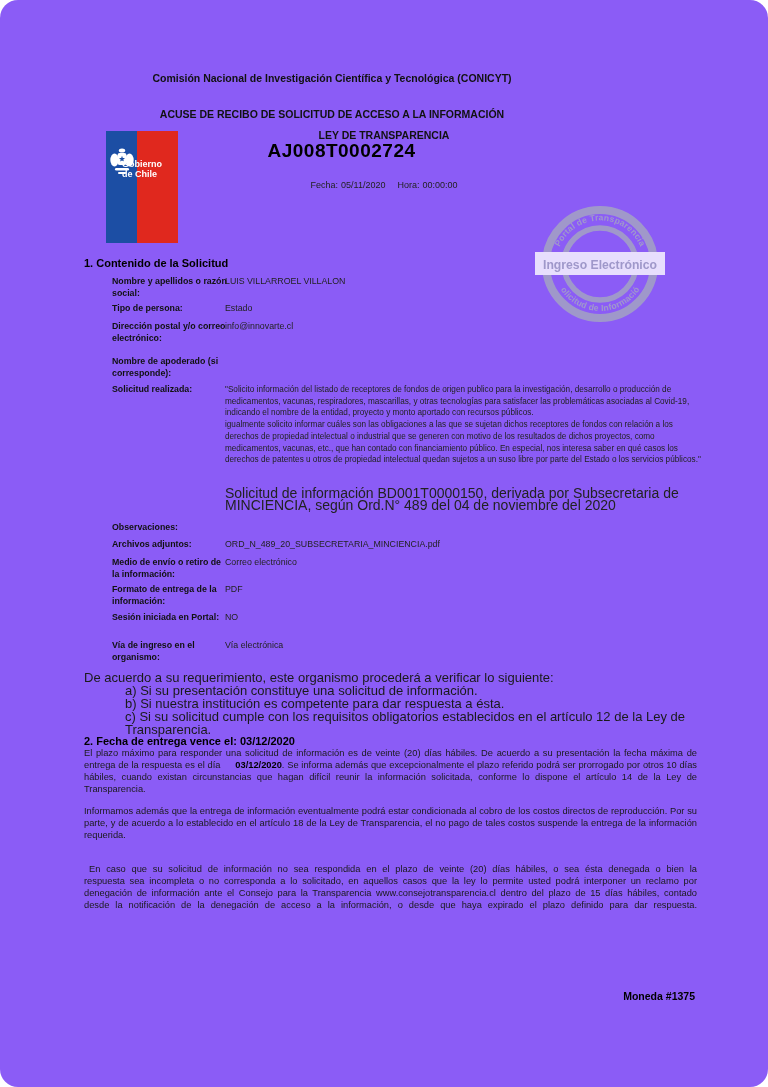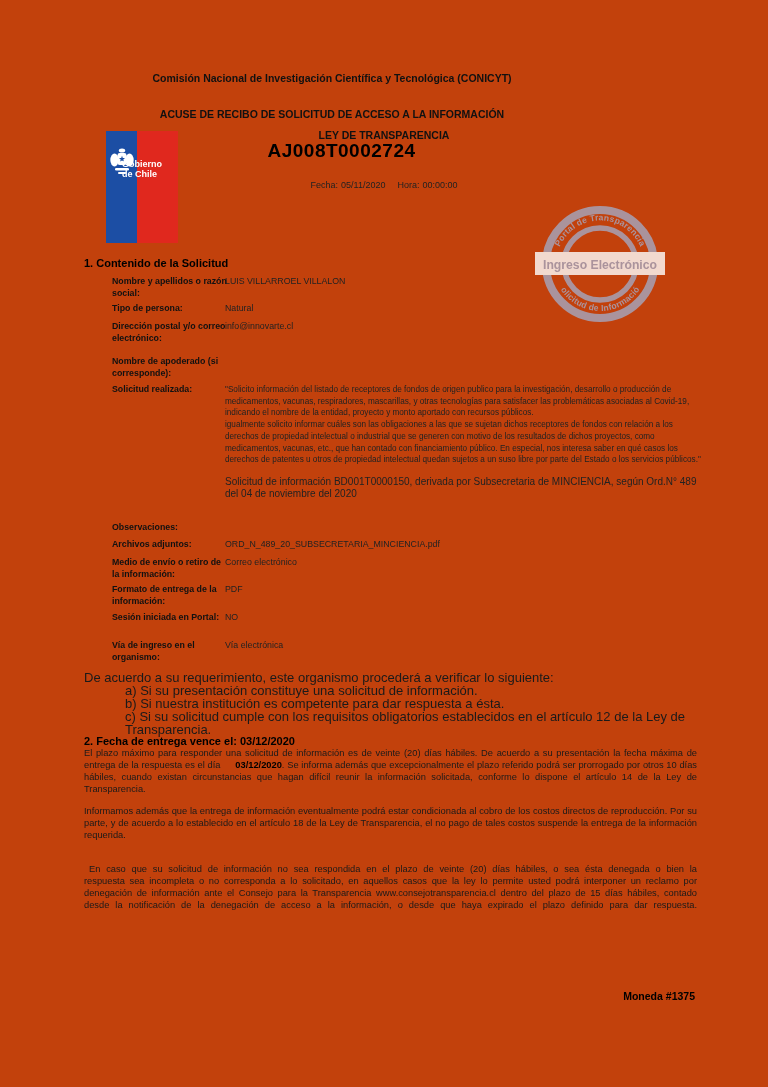--- a/index.html
+++ b/index.html
@@ -1,18 +1,18 @@
 <!DOCTYPE html>
 <html><head>
 <meta charset="utf-8">
 <style>
   html,body{margin:0;padding:0;background:#ffffff;}
   .page{
-    position:relative;width:768px;height:1087px;background:#c2410c;
-    font-family:"Liberation Sans", sans-serif;color:#1c1c1c;overflow:hidden;
+    position:relative;width:768px;height:1087px;background:#8b5cf6;
+    font-family:"Liberation Sans", sans-serif;color:#1c1c1c;overflow:hidden;border-radius:18px;
   }
   .abs{position:absolute;}
   
   .inst-title{top:72px;left:0;width:664px;text-align:center;font-size:10.5px;font-weight:bold;color:#111;}
   .acuse{top:108px;left:0;width:664px;text-align:center;font-size:10.5px;font-weight:bold;color:#111;}
   .ley{top:129px;left:0;width:768px;text-align:center;font-size:10.5px;font-weight:bold;color:#111;}
   .folio{top:140px;left:0;width:683px;text-align:center;font-size:19px;font-weight:bold;color:#000;letter-spacing:.5px;}
   .fecha{top:180px;left:0;width:768px;text-align:center;font-size:9px;color:#222;}
   .fecha .gap{display:inline-block;width:12px;}
   .fecha .sp{display:inline-block;width:3px;}
@@ -25,21 +25,21 @@
   
   .stamp{top:199px;left:535px;width:130px;height:130px;opacity:.8;}
   
   .s1-heading{top:257px;left:84px;font-size:11px;font-weight:bold;color:#000;}
   .row{left:0;width:768px;}
   .flabel{position:absolute;left:112px;width:118px;font-size:8.8px;font-weight:bold;line-height:11.5px;color:#111;}
   .fvalue{position:absolute;left:225px;width:483px;font-size:8.8px;line-height:11.5px;color:#222;}
   .r0{top:276px}.r1{top:303px}.r2{top:321px}.r3{top:356px}.r4{top:384px}
   .r5{top:522px}.r6{top:539px}.r7{top:557px}.r8{top:584px}.r9{top:612px}.r10{top:640px}
   .quote{font-size:8.2px;line-height:11.7px;white-space:pre-line;}
-  .note{font-size:10px;line-height:11.7px;margin-top:10px;}
+  .note{font-size:14px;line-height:11.7px;margin-top:22px;}
   
   .verify{top:671px;left:84px;width:616px;font-size:13px;line-height:13px;color:#1a1a1a;}
   .verify .item{padding-left:41px;}
   
   .s2-heading{top:735px;left:84px;font-size:11px;font-weight:bold;color:#000;}
   .para{left:84px;width:613px;font-size:9.3px;line-height:11.9px;text-align:justify;color:#1a1a1a;}
   .p1{top:748px}
   .p2{top:806px}
   .p3{top:864px;text-align-last:justify;text-indent:5px;word-spacing:1.5px;}
   
@@ -95,21 +95,21 @@
   </svg>
 
   <div class="abs s1-heading">1. Contenido de la Solicitud</div>
 
   <div class="abs row r0">
     <div class="flabel">Nombre y apellidos o razón social:</div>
     <div class="fvalue">LUIS VILLARROEL VILLALON</div>
   </div>
   <div class="abs row r1">
     <div class="flabel">Tipo de persona:</div>
-    <div class="fvalue">Natural</div>
+    <div class="fvalue">Estado</div>
   </div>
   <div class="abs row r2">
     <div class="flabel">Dirección postal y/o correo electrónico:</div>
     <div class="fvalue">info@innovarte.cl</div>
   </div>
   <div class="abs row r3">
     <div class="flabel">Nombre de apoderado (si corresponde):</div>
     <div class="fvalue"></div>
   </div>
   <div class="abs row r4">

